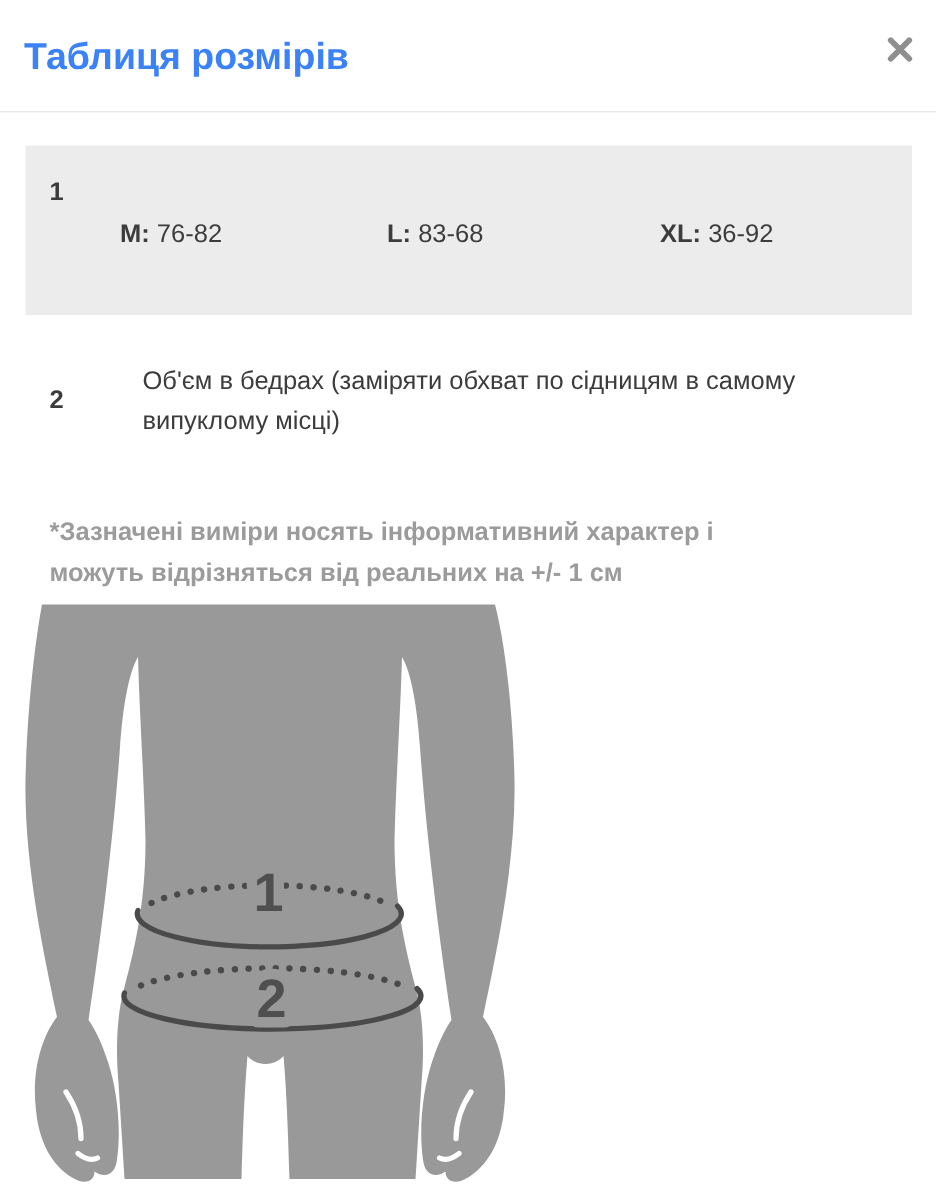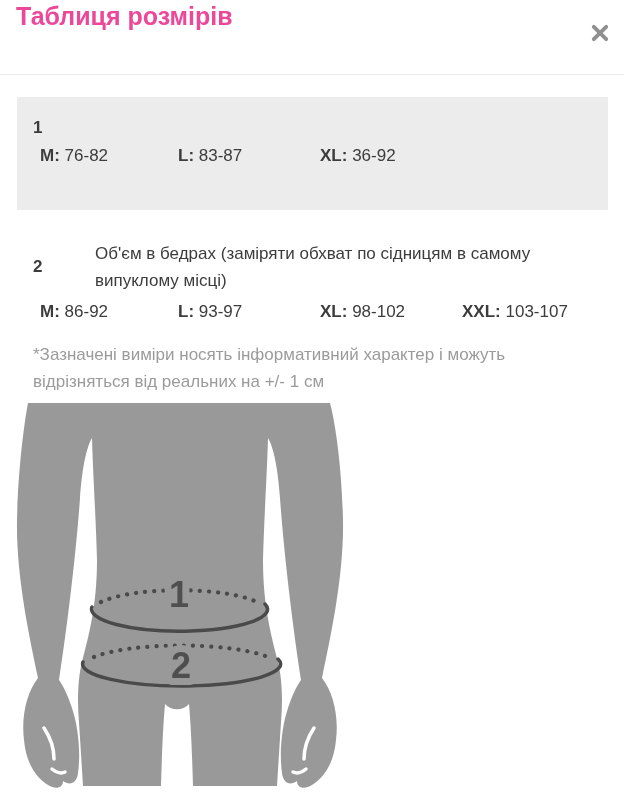--- a/index.html
+++ b/index.html
@@ -7,22 +7,22 @@
   .screen {
     position:relative;
     width:624px; height:800px;
     background:#ffffff;
     font-family:"Liberation Sans","DejaVu Sans",sans-serif;
     color:#3c3c3c;
     overflow:hidden;
   }
   .modal-header { position:absolute; top:0; left:0; width:624px; height:74px; }
   .modal-title {
-    position:absolute; top:0; left:16px;
-    font-size:25px; line-height:32px; font-weight:700; color:#ec4899;
+    position:absolute; top:22px; left:16px;
+    font-size:25px; line-height:32px; font-weight:700; color:#3b82f6;
   }
   .close-btn {
     position:absolute; top:19px; left:586px;
     width:28px; height:28px;
     background:none; border:none; cursor:pointer;
     display:flex; align-items:center; justify-content:center;
   }
   .header-divider {
     position:absolute; top:74px; left:0; width:624px; height:1px;
     background:#e9e9e9;
@@ -39,28 +39,28 @@
     width:29px; flex:none;
     display:flex; align-items:center;
     font-size:17px; font-weight:700; color:#3c3c3c;
   }
   .row-desc {
     flex:1; font-size:17px; line-height:27px; color:#3c3c3c;
   }
   .row-waist .row-desc { max-width:525px; }
   .row-hips  .row-desc { max-width:470px;margin-left:33px; }
   .size-list { display:flex; padding-left:23px; margin-top:4px; }
-  .size-item { font-size:17px; line-height:27px; color:#3c3c3c; }
+  .size-item { font-size:17px; line-height:27px; color:#3c3c3c;margin-left:40px; }
   .size-item:nth-child(1){ width:138px; }
   .size-item:nth-child(2){ width:142px; }
   .size-item:nth-child(3){ width:142px; }
   .size-label { font-weight:700; }
   .disclaimer {
     position:absolute; top:341px; left:33px; width:500px;
-    font-size:17px; line-height:27px; color:#9b9b9b;
+    font-size:17px; line-height:27px; color:#9b9b9b;font-weight:bold;
   }
   .figure-wrap {
     position:absolute; top:400px; left:0; width:380px; height:392px;
   }
   .figure-wrap svg { display:block; }
   .measure-num {
     font-family:"Liberation Sans","DejaVu Sans",sans-serif;
     font-size:36px; font-weight:700;
     fill:#4f4f4f;
     stroke:#999999; stroke-width:14px; stroke-linejoin:round;
@@ -84,35 +84,29 @@
   </div>
 
   <div class="header-divider"></div>
 
   <section class="size-row row-waist">
     <div class="row-head">
       <div class="row-num">1</div>
     </div>
     <div class="size-list">
       <div class="size-item"><span class="size-label">M:</span> <span>76-82</span></div>
-      <div class="size-item"><span class="size-label">L:</span> <span>83-87</span></div>
+      <div class="size-item"><span class="size-label">L:</span> <span>83-68</span></div>
       <div class="size-item"><span class="size-label">XL:</span> <span>36-92</span></div>
     </div>
   </section>
 
   <section class="size-row row-hips">
     <div class="row-head">
       <div class="row-num">2</div>
       <div class="row-desc">Об'єм в бедрах (заміряти обхват по сідницям в самому випуклому місці)</div>
-    </div>
-    <div class="size-list">
-      <div class="size-item"><span class="size-label">M:</span> <span>86-92</span></div>
-      <div class="size-item"><span class="size-label">L:</span> <span>93-97</span></div>
-      <div class="size-item"><span class="size-label">XL:</span> <span>98-102</span></div>
-      <div class="size-item"><span class="size-label">XXL:</span> <span>103-107</span></div>
     </div>
   </section>
 
   <p class="disclaimer">*Зазначені виміри носять інформативний характер і можуть відрізняться від реальних на +/- 1 см</p>
 
   <figure class="figure-wrap">
     <svg width="380" height="392" viewBox="0 0 380 392">
 
       <path fill="#999999" d="
         M 28 3

